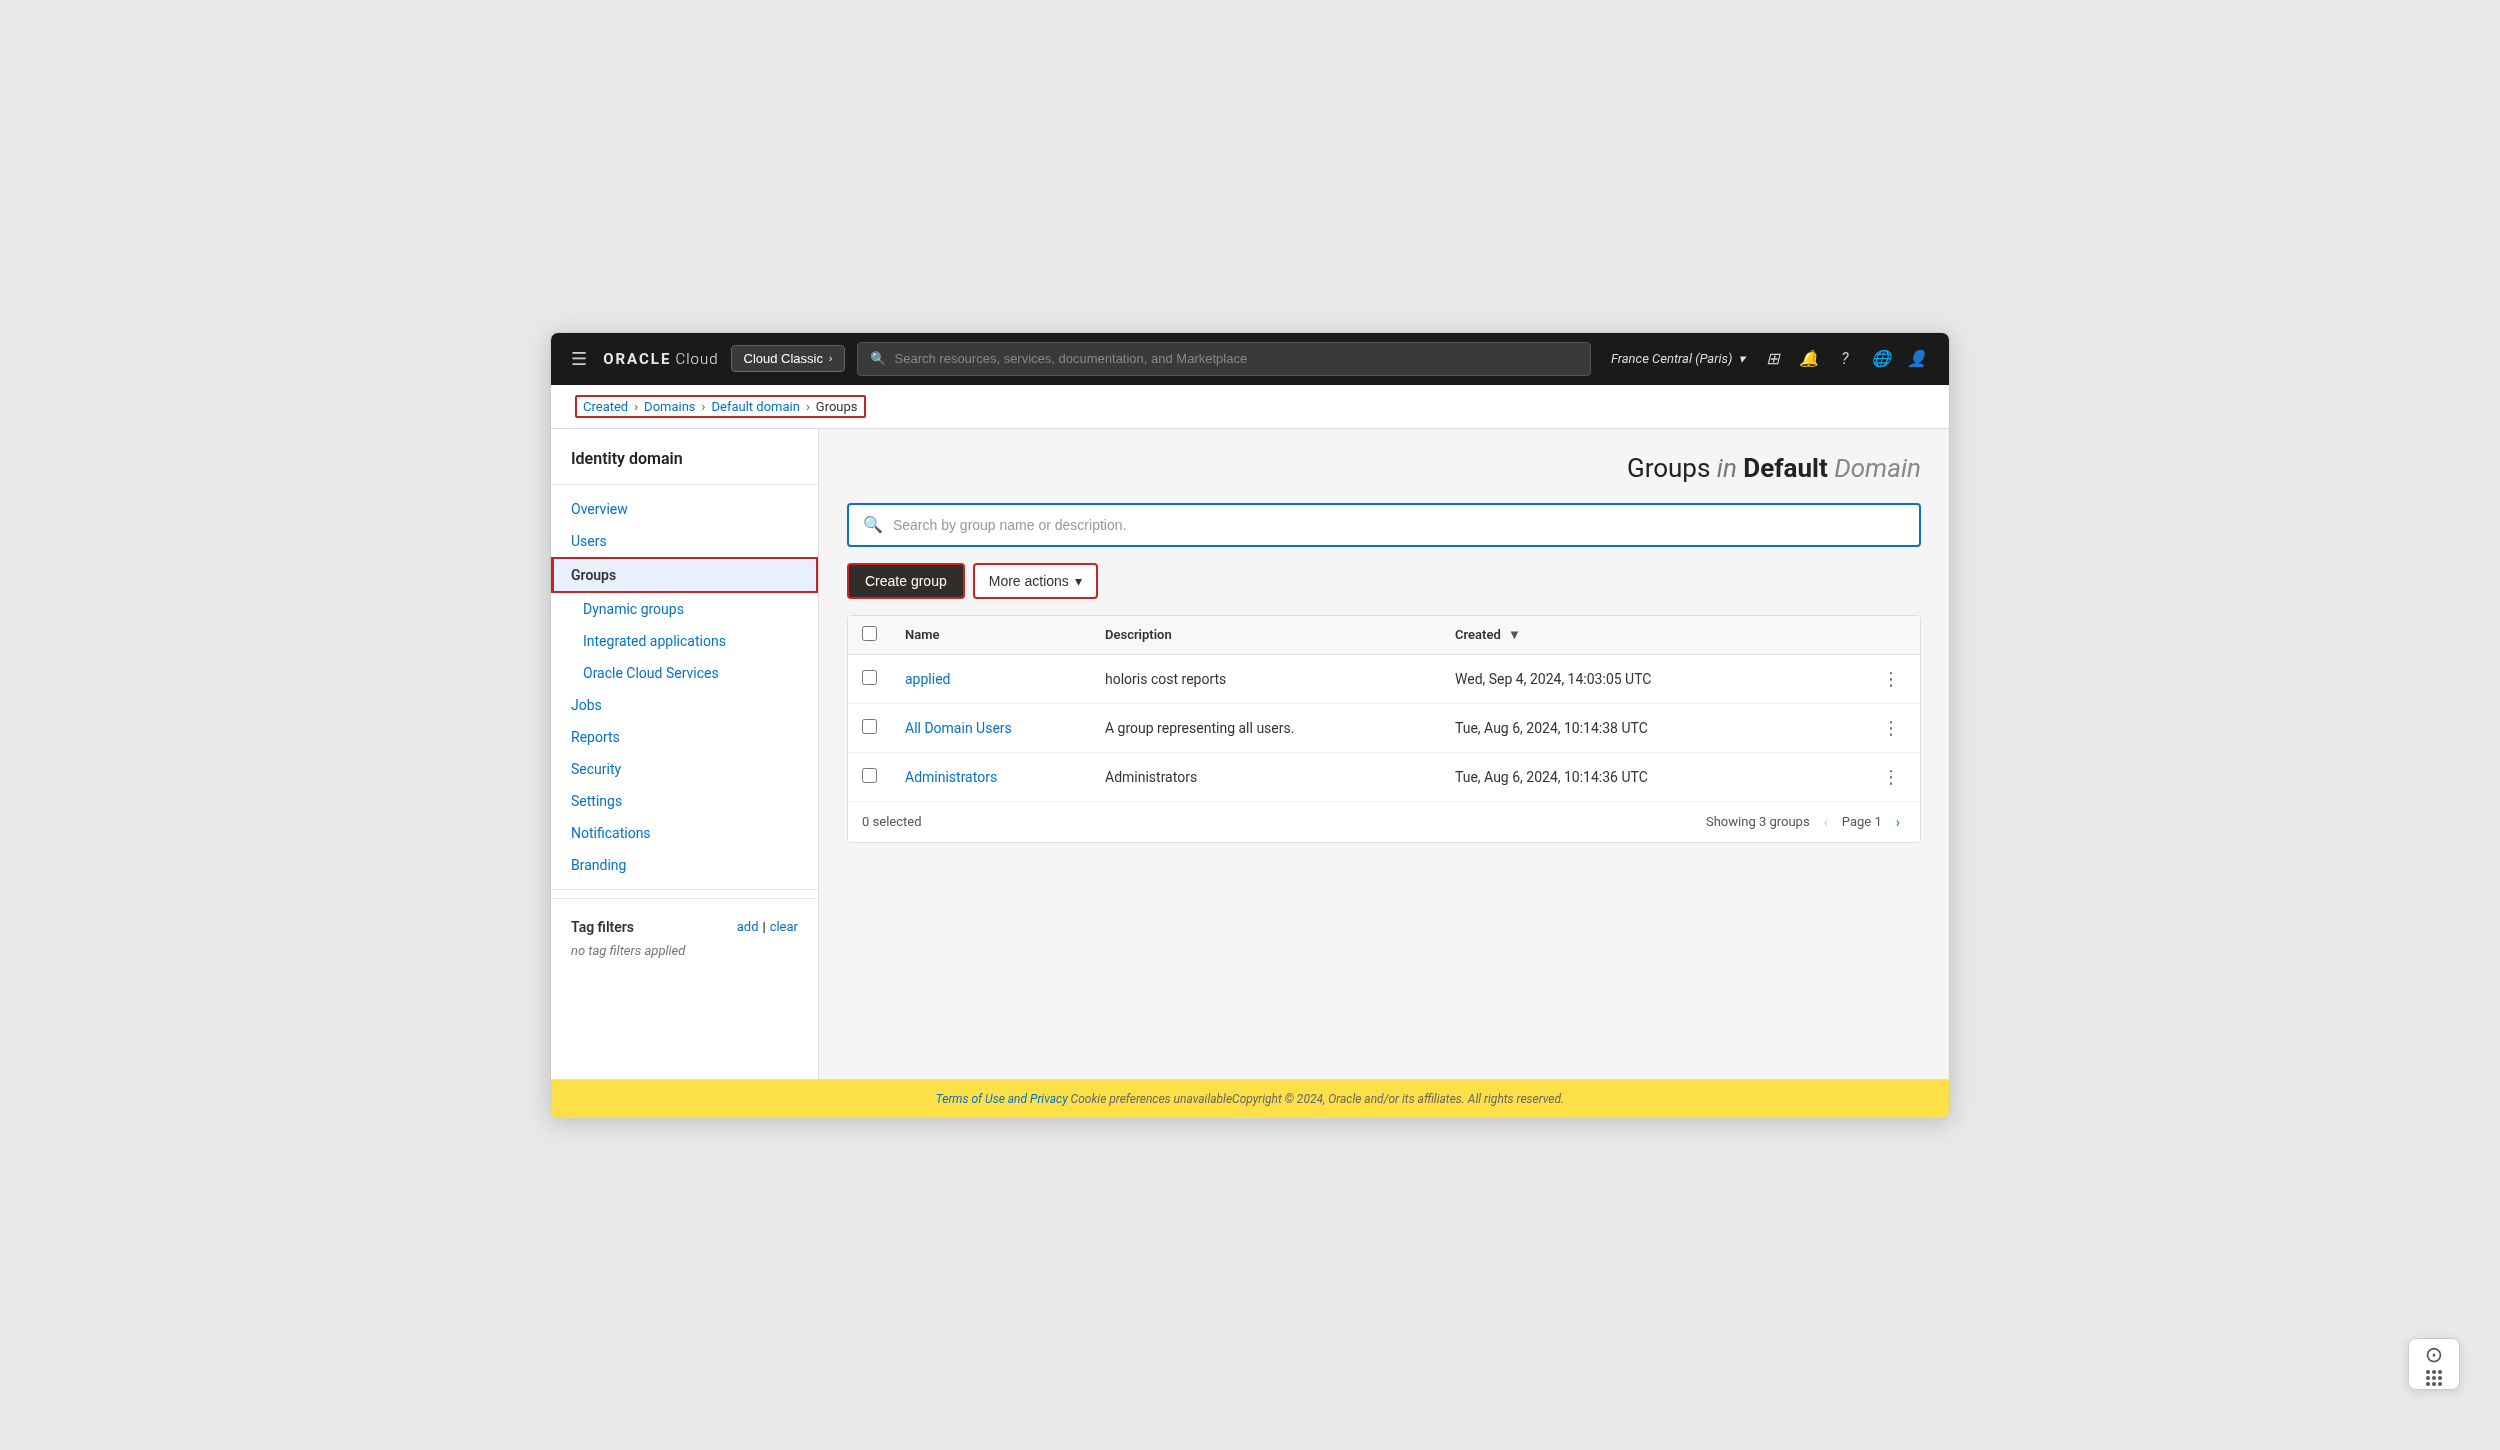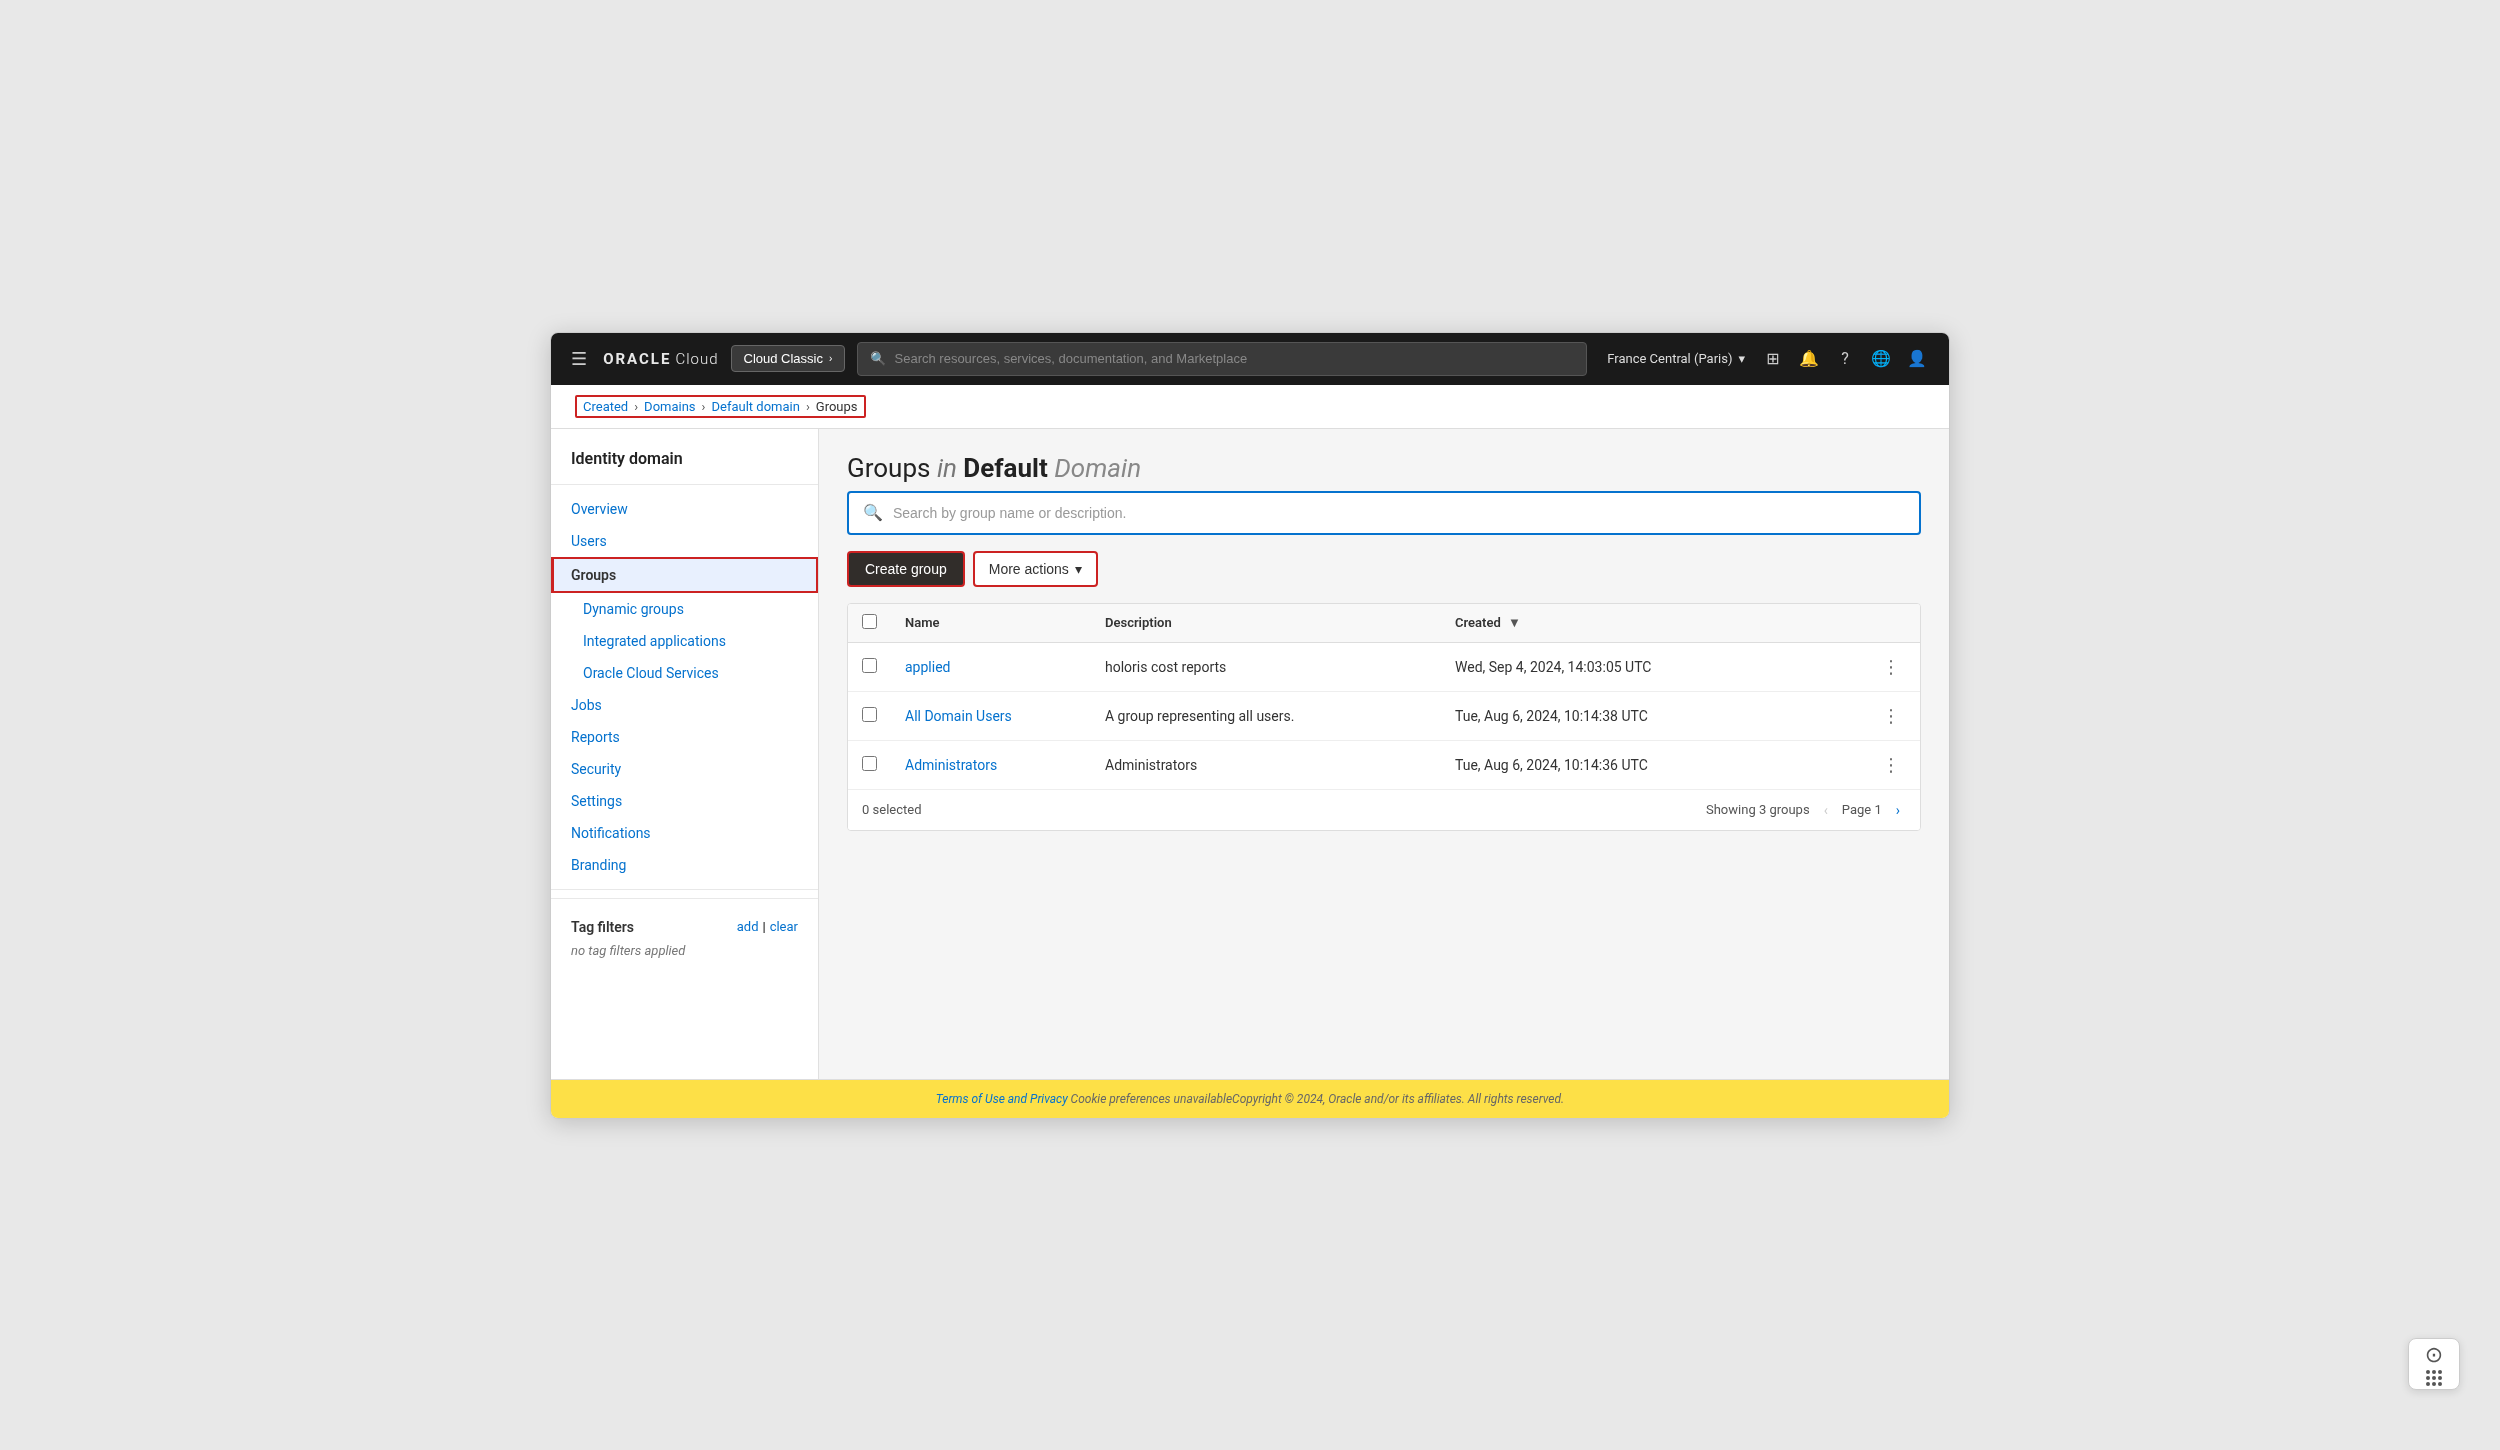--- a/index.html
+++ b/index.html
@@ -90,20 +90,21 @@
       color: #ccc;
       font-size: 13px;
       flex: 1;
     }
     .search-bar input::placeholder { color: #888; }
     .topnav-right {
       display: flex;
       align-items: center;
       gap: 4px;
       margin-left: auto;
+      font-style: italic;
     }
     .region-btn {
       display: flex;
       align-items: center;
       gap: 6px;
       color: #ddd;
       font-size: 13px;
       cursor: pointer;
       padding: 4px 8px;
       border-radius: 4px;
@@ -201,21 +202,22 @@
     
     .content {
       flex: 1;
       padding: 24px 28px;
       background: #f5f5f5;
     }
     .page-title {
       font-size: 26px;
       font-weight: 400;
       color: #222;
-      margin-bottom: 8px;
+      margin-bottom: 20px;
+      text-align: right;
     }
     .page-title em { font-style: italic; color: #777; }
     .page-title strong { font-weight: 700; color: #222; }
     .page-title .domain-italic { font-style: italic; color: #888; font-weight: 400; }
     
     .search-container {
       background: #fff;
       border: 2px solid #0572ce;
       border-radius: 4px;
       display: flex;

